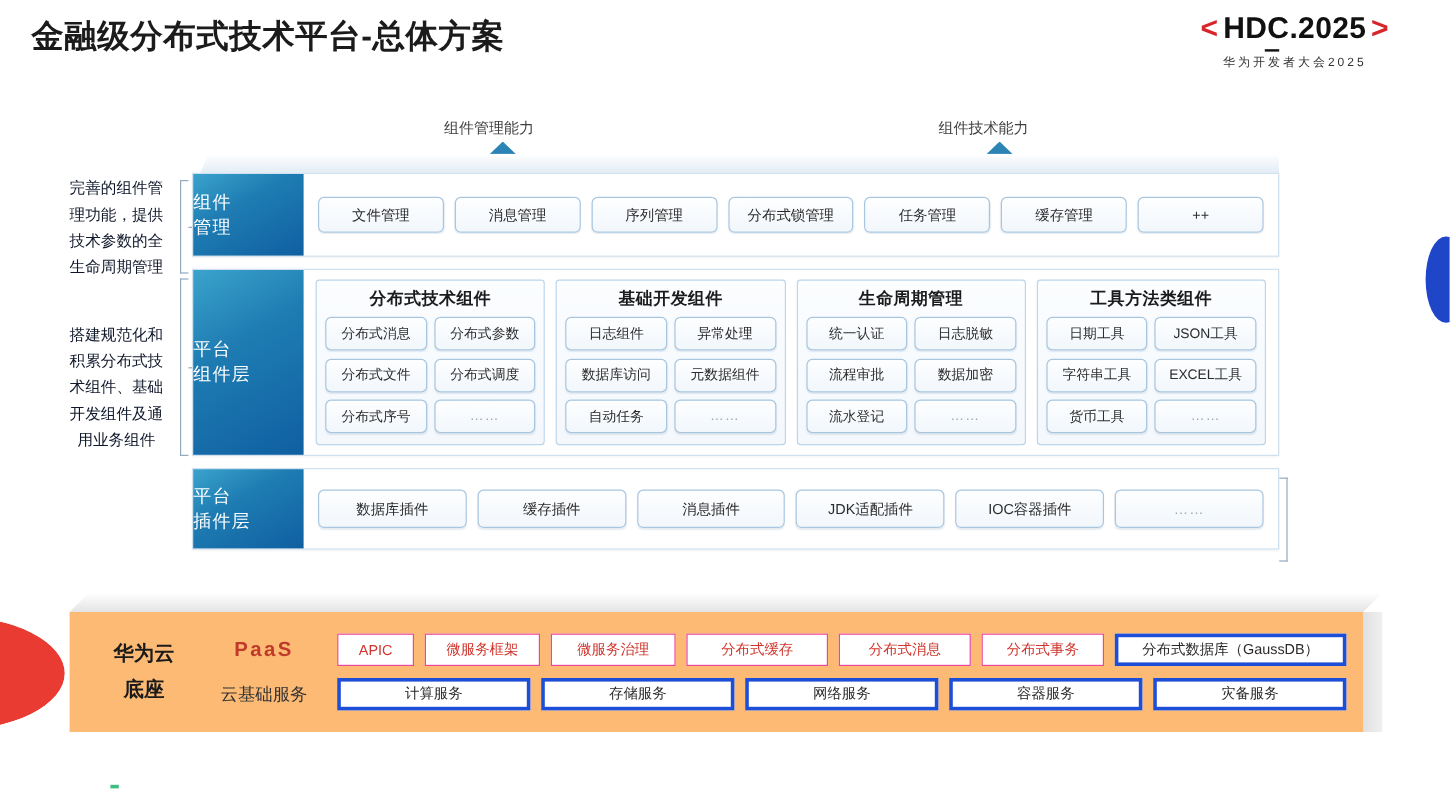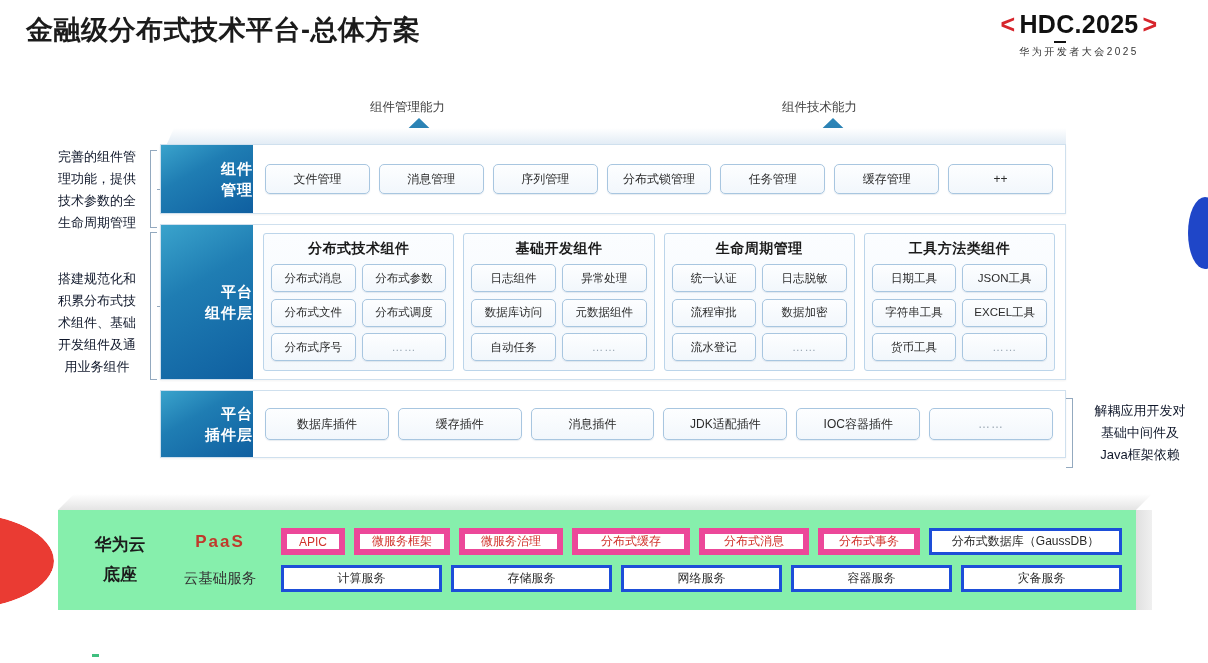--- a/index.html
+++ b/index.html
@@ -81,22 +81,22 @@
     position: absolute; left: 0; width: 906px;
     background: #ffffff;
     border: 1px solid #cfe0ee;
     display: flex; align-items: stretch;
     box-shadow: 0 1px 2px rgba(0,0,0,.05);
   }
   .layer-label {
     width: 92px; flex: 0 0 92px;
     background: linear-gradient(150deg,#3aa3cc 0%,#1f7db3 38%,#0f5fa0 100%);
     color: #fff; font-size: 15px; line-height: 21px;
-    display: flex; flex-direction: column; align-items: flex-end; justify-content: center;
-    text-align: center; letter-spacing: 1px; font-weight: bold;
+    display: flex; flex-direction: column; align-items: flex-start; justify-content: center;
+    text-align: center; letter-spacing: 1px;
   }
   .layer-body {
     flex: 1; display: flex; align-items: center; justify-content: space-between;
     padding: 0 12px; gap: 9px;
   }
 
   
   .pill {
     border: 1px solid #a8c6e0; border-radius: 5px;
     background: linear-gradient(180deg,#fdfeff 0%,#f2f7fc 100%);
@@ -154,41 +154,41 @@
     position: absolute; left: 58px; top: 494px; width: 1094px; height: 16px;
     background: linear-gradient(180deg,#ffffff 0%,#e4e4e4 100%);
     clip-path: polygon(16px 0, 100% 0, calc(100% - 16px) 100%, 0 100%);
   }
   .slab-side {
     position: absolute; left: 1136px; top: 510px; width: 16px; height: 100px;
     background: linear-gradient(90deg,#e0e0e0 0%,#f0f0f0 100%);
   }
   .slab {
     position: absolute; left: 58px; top: 510px; width: 1078px; height: 100px;
-    background: #86efac;
+    background: #fdba74;
   }
   .slab-inner {
     position: absolute; inset: 0;
     display: flex; align-items: center; padding: 0 14px;
   }
   .slab-title {
     width: 96px; flex: 0 0 96px; text-align: center;
     font-size: 17px; font-weight: bold; color: #1b1b1b; line-height: 30px;
   }
   .slab-rows { flex: 1; display: flex; flex-direction: column; gap: 10px; }
   .slab-row { display: flex; align-items: center; gap: 9px; }
   .slab-rowlabel {
     width: 104px; flex: 0 0 104px; text-align: center;
     font-size: 14.5px; color: #333;
   }
   .slab-rowlabel.paas {
     color: #c0392b; font-weight: bold; font-size: 17px; letter-spacing: 2px;
   }
   .box-red {
-    border: 6px solid #ec4899; background: #fff; color: #d0342c;
+    border: 1px solid #ec4899; background: #fff; color: #d0342c;
     font-size: 12px; height: 27px;
     display: flex; align-items: center; justify-content: center;
     white-space: nowrap; padding: 0 6px;
   }
   .box-gray {
     border: 3px solid #1d4ed8; background: #fff; color: #2a2a2a;
     font-size: 12px; height: 27px;
     display: flex; align-items: center; justify-content: center;
     white-space: nowrap; padding: 0 6px;
   }
@@ -229,25 +229,20 @@
 
   <div class="side-note" style="left:36px; top:268px; width:122px;">
     <div>搭建规范化和</div>
     <div>积累分布式技</div>
     <div>术组件、基础</div>
     <div>开发组件及通</div>
     <div>用业务组件</div>
   </div>
   <div class="bracket" style="left:150px; top:232px; height:148px;"></div>
 
-  <div class="side-note" style="left:1078px; top:400px; width:124px;">
-    <div>解耦应用开发对</div>
-    <div>基础中间件及</div>
-    <div>Java框架依赖</div>
-  </div>
   <div class="bracket right" style="left:1066px; top:398px; height:70px;"></div>
 
   <div class="diagram-bevel"></div>
   <div class="diagram">
 
     <div class="layer row-mgmt">
       <div class="layer-label">
         <span>组件</span>
         <span>管理</span>
       </div>

